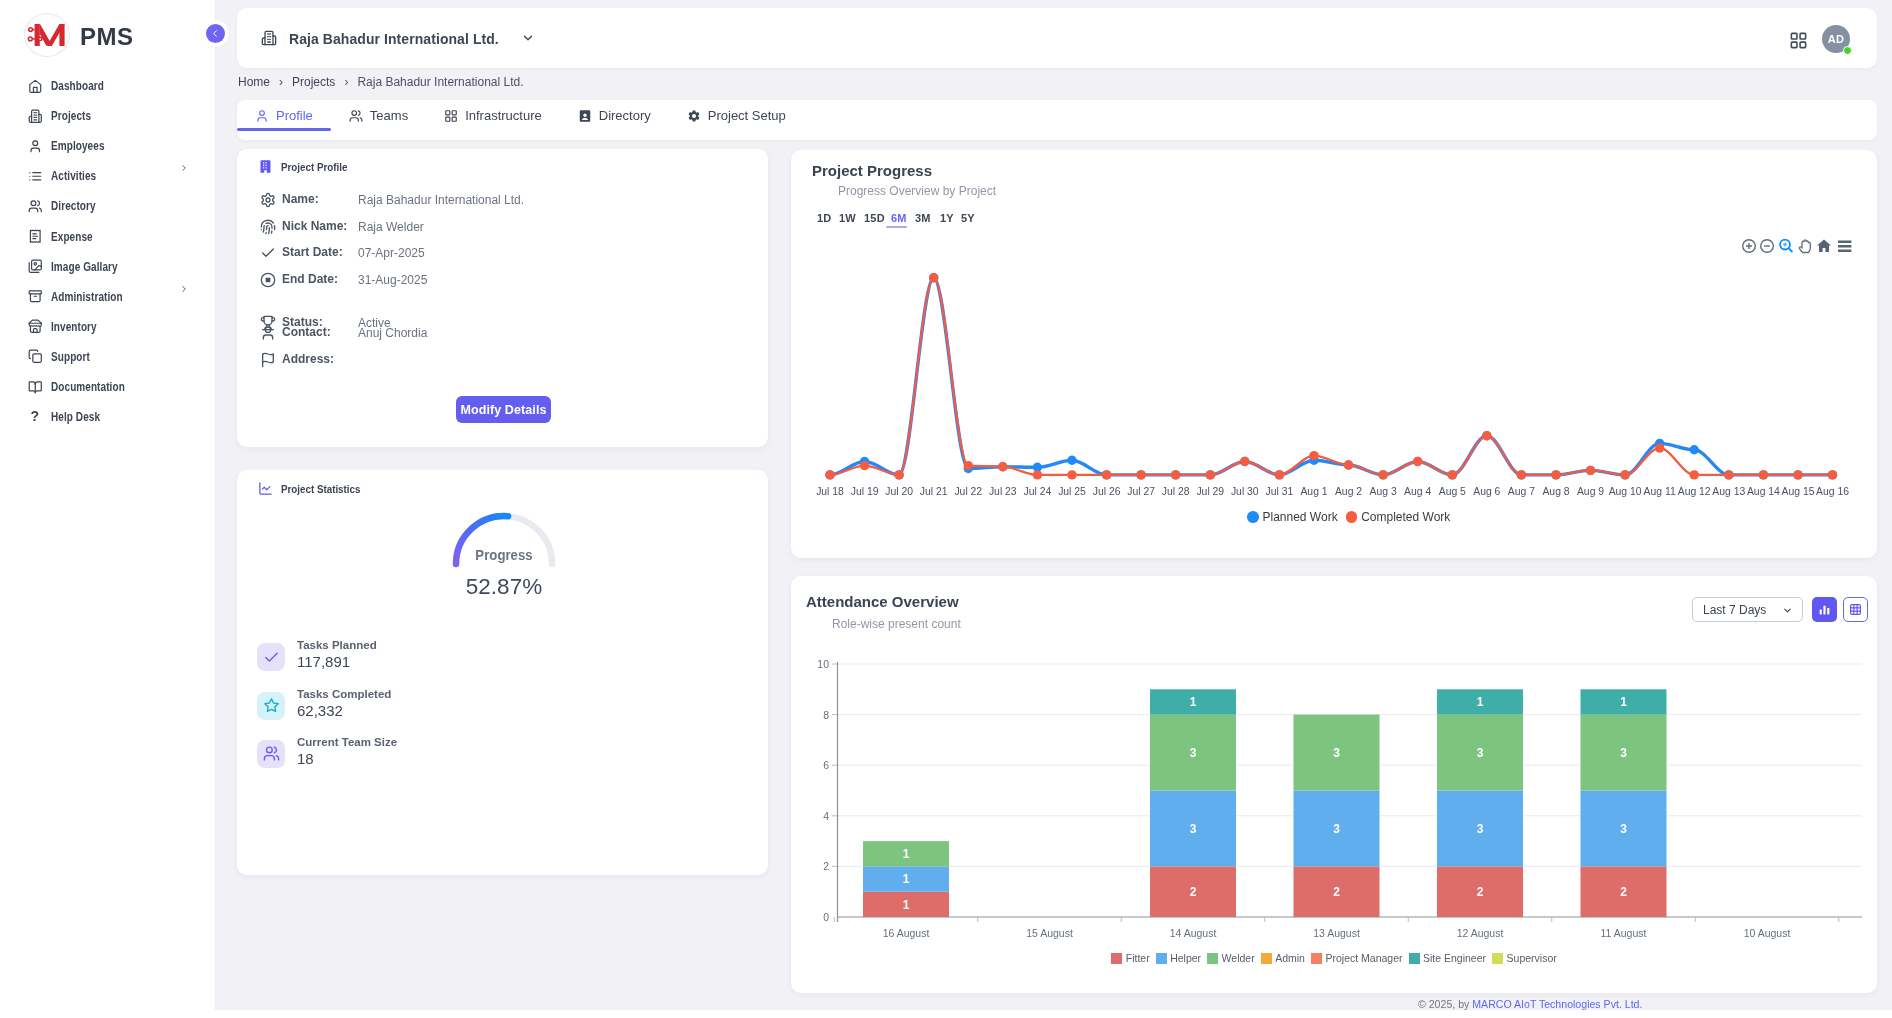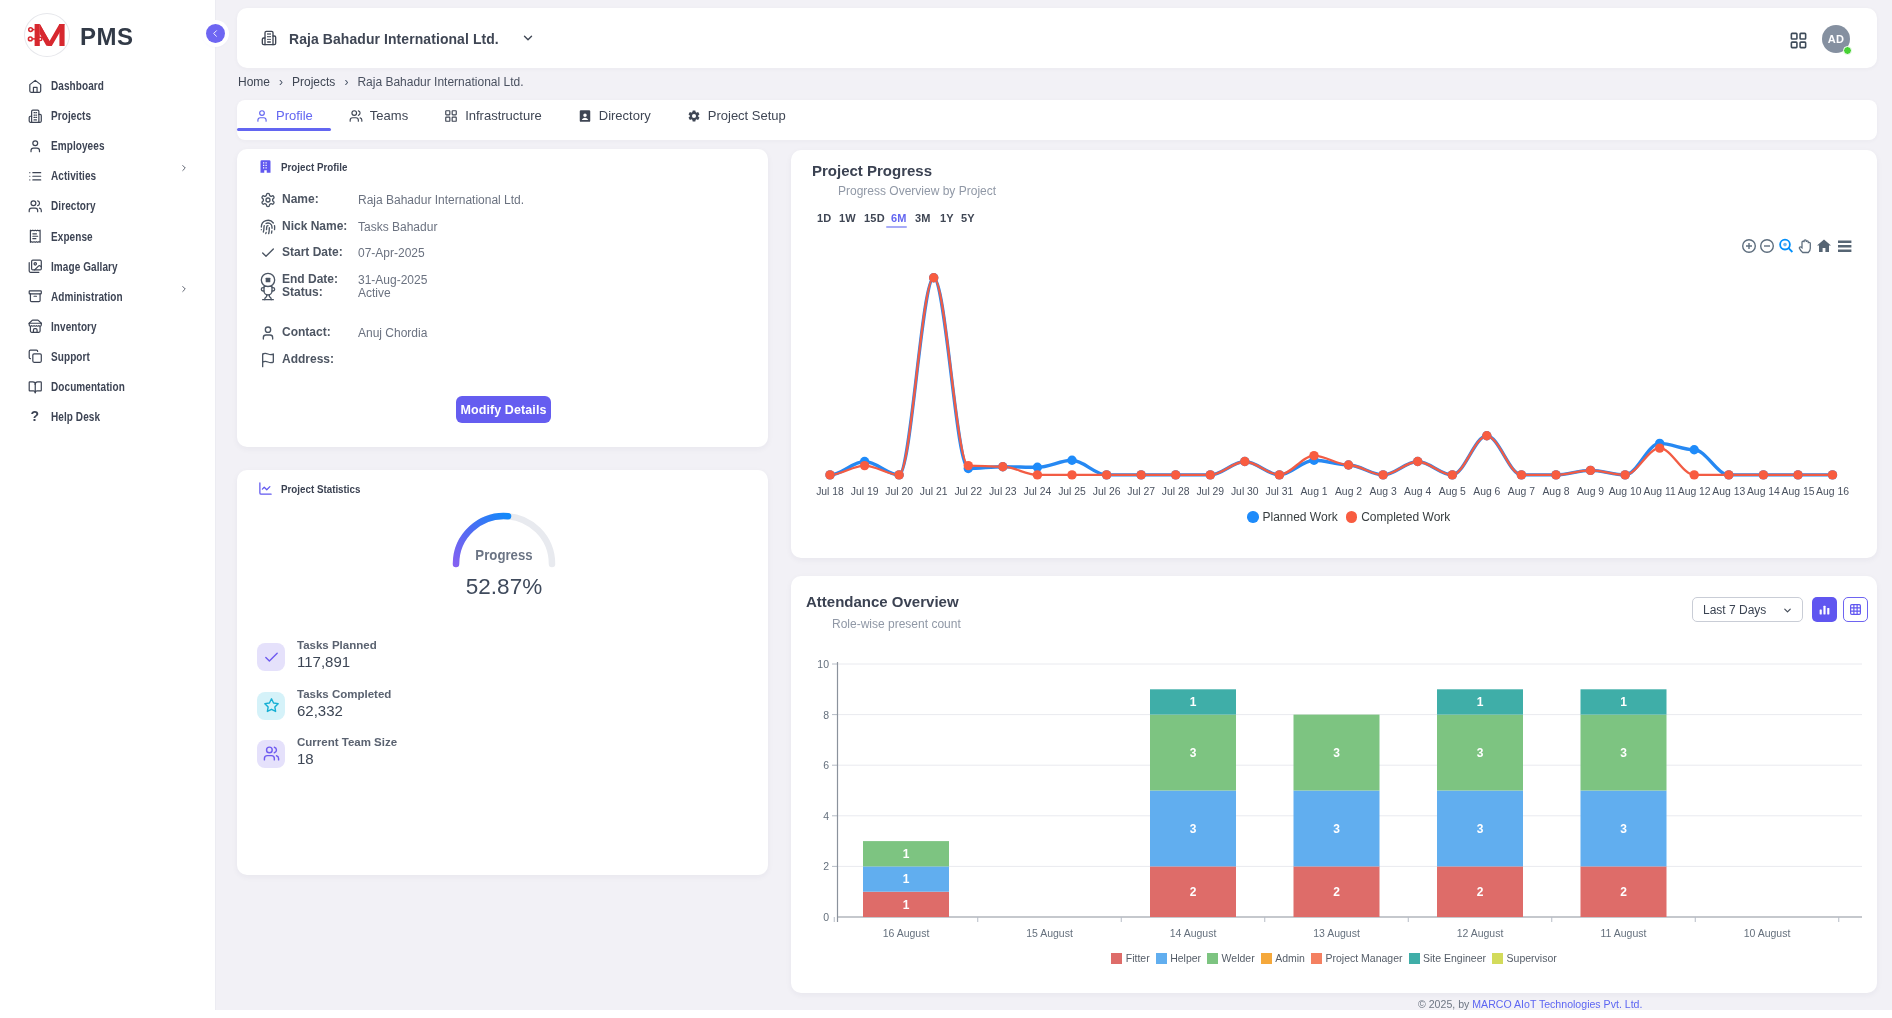--- a/index.html
+++ b/index.html
@@ -299,38 +299,38 @@
           <path d="M14 13.12c0 2.38 0 6.38-1 8.88"></path>
           <path d="M17.29 21.02c.12-.6.43-2.3.5-3.02"></path>
           <path d="M2 12a10 10 0 0 1 18-6"></path>
           <path d="M2 16h.01"></path>
           <path d="M21.8 16c.2-2 .131-5.354 0-6"></path>
           <path d="M5 19.5C5.5 18 6 15 6 12a6 6 0 0 1 .34-2"></path>
           <path d="M8.65 22c.21-.66.45-1.32.57-2"></path>
           <path d="M9 6.8a6 6 0 0 1 9 5.2v2"></path>
         </svg>
         <span class="plbl">Nick Name:</span>
-        <span class="pval">Tasks Bahadur</span>
+        <span class="pval">Raja Welder</span>
       </div>
 <div class="prow" style="top:96px">
         <svg class="stroked" viewBox="0 0 24 24" stroke-width="1.8">
           <path d="M20 6 9 17l-5-5"></path>
         </svg>
         <span class="plbl">Start Date:</span>
         <span class="pval">07-Apr-2025</span>
       </div>
 <div class="prow" style="top:122.5px">
         <svg class="stroked" viewBox="0 0 24 24" stroke-width="1.8">
           <circle cx="12" cy="12" r="10"></circle>
           <rect x="8.5" y="8.5" width="7" height="7" rx="1" fill="currentColor" stroke="none"></rect>
         </svg>
         <span class="plbl">End Date:</span>
         <span class="pval">31-Aug-2025</span>
       </div>
-<div class="prow" style="top:136px">
+<div class="prow" style="top:166px">
         <svg class="stroked" viewBox="0 0 24 24" stroke-width="1.8">
           <path d="M6 9H4.5a2.5 2.5 0 0 1 0-5H6"></path>
           <path d="M18 9h1.5a2.5 2.5 0 0 0 0-5H18"></path>
           <path d="M4 22h16"></path>
           <path d="M10 14.66V17c0 .55-.47.98-.97 1.21C7.85 18.75 7 20.24 7 22"></path>
           <path d="M14 14.66V17c0 .55.47.98.97 1.21C16.15 18.75 17 20.24 17 22"></path>
           <path d="M18 2H6v7a6 6 0 0 0 12 0V2Z"></path>
         </svg>
         <span class="plbl">Status:</span>
         <span class="pval">Active</span>

